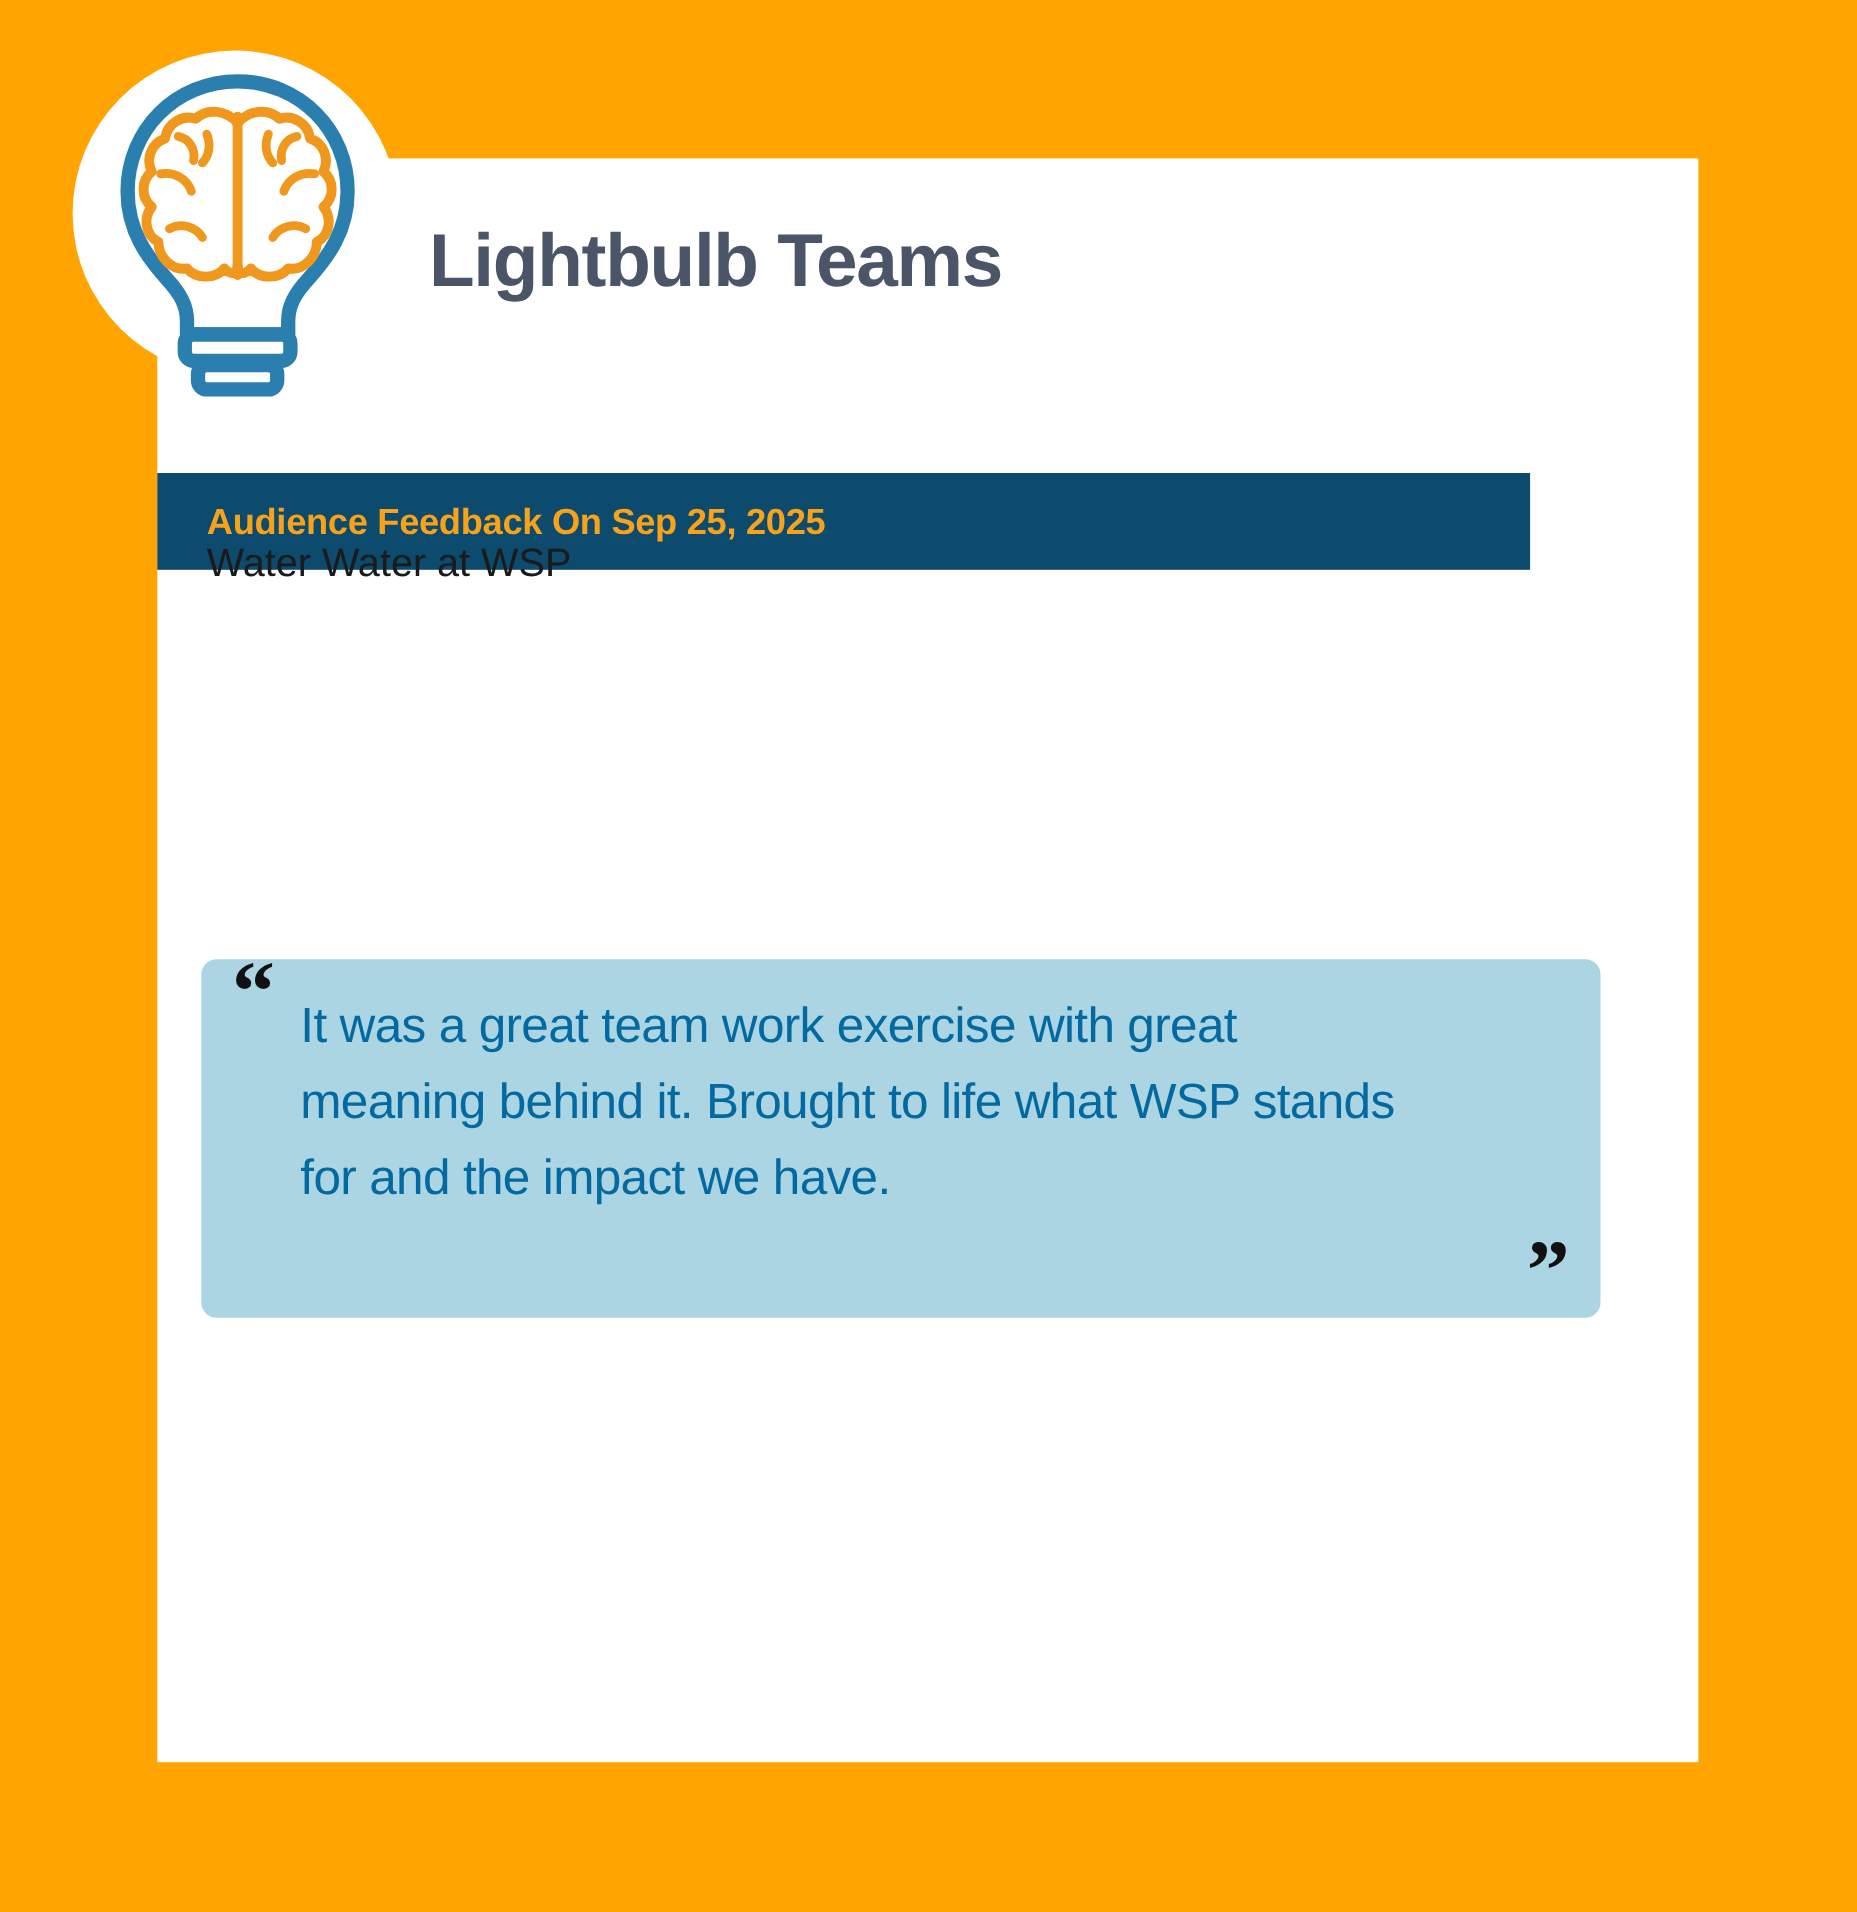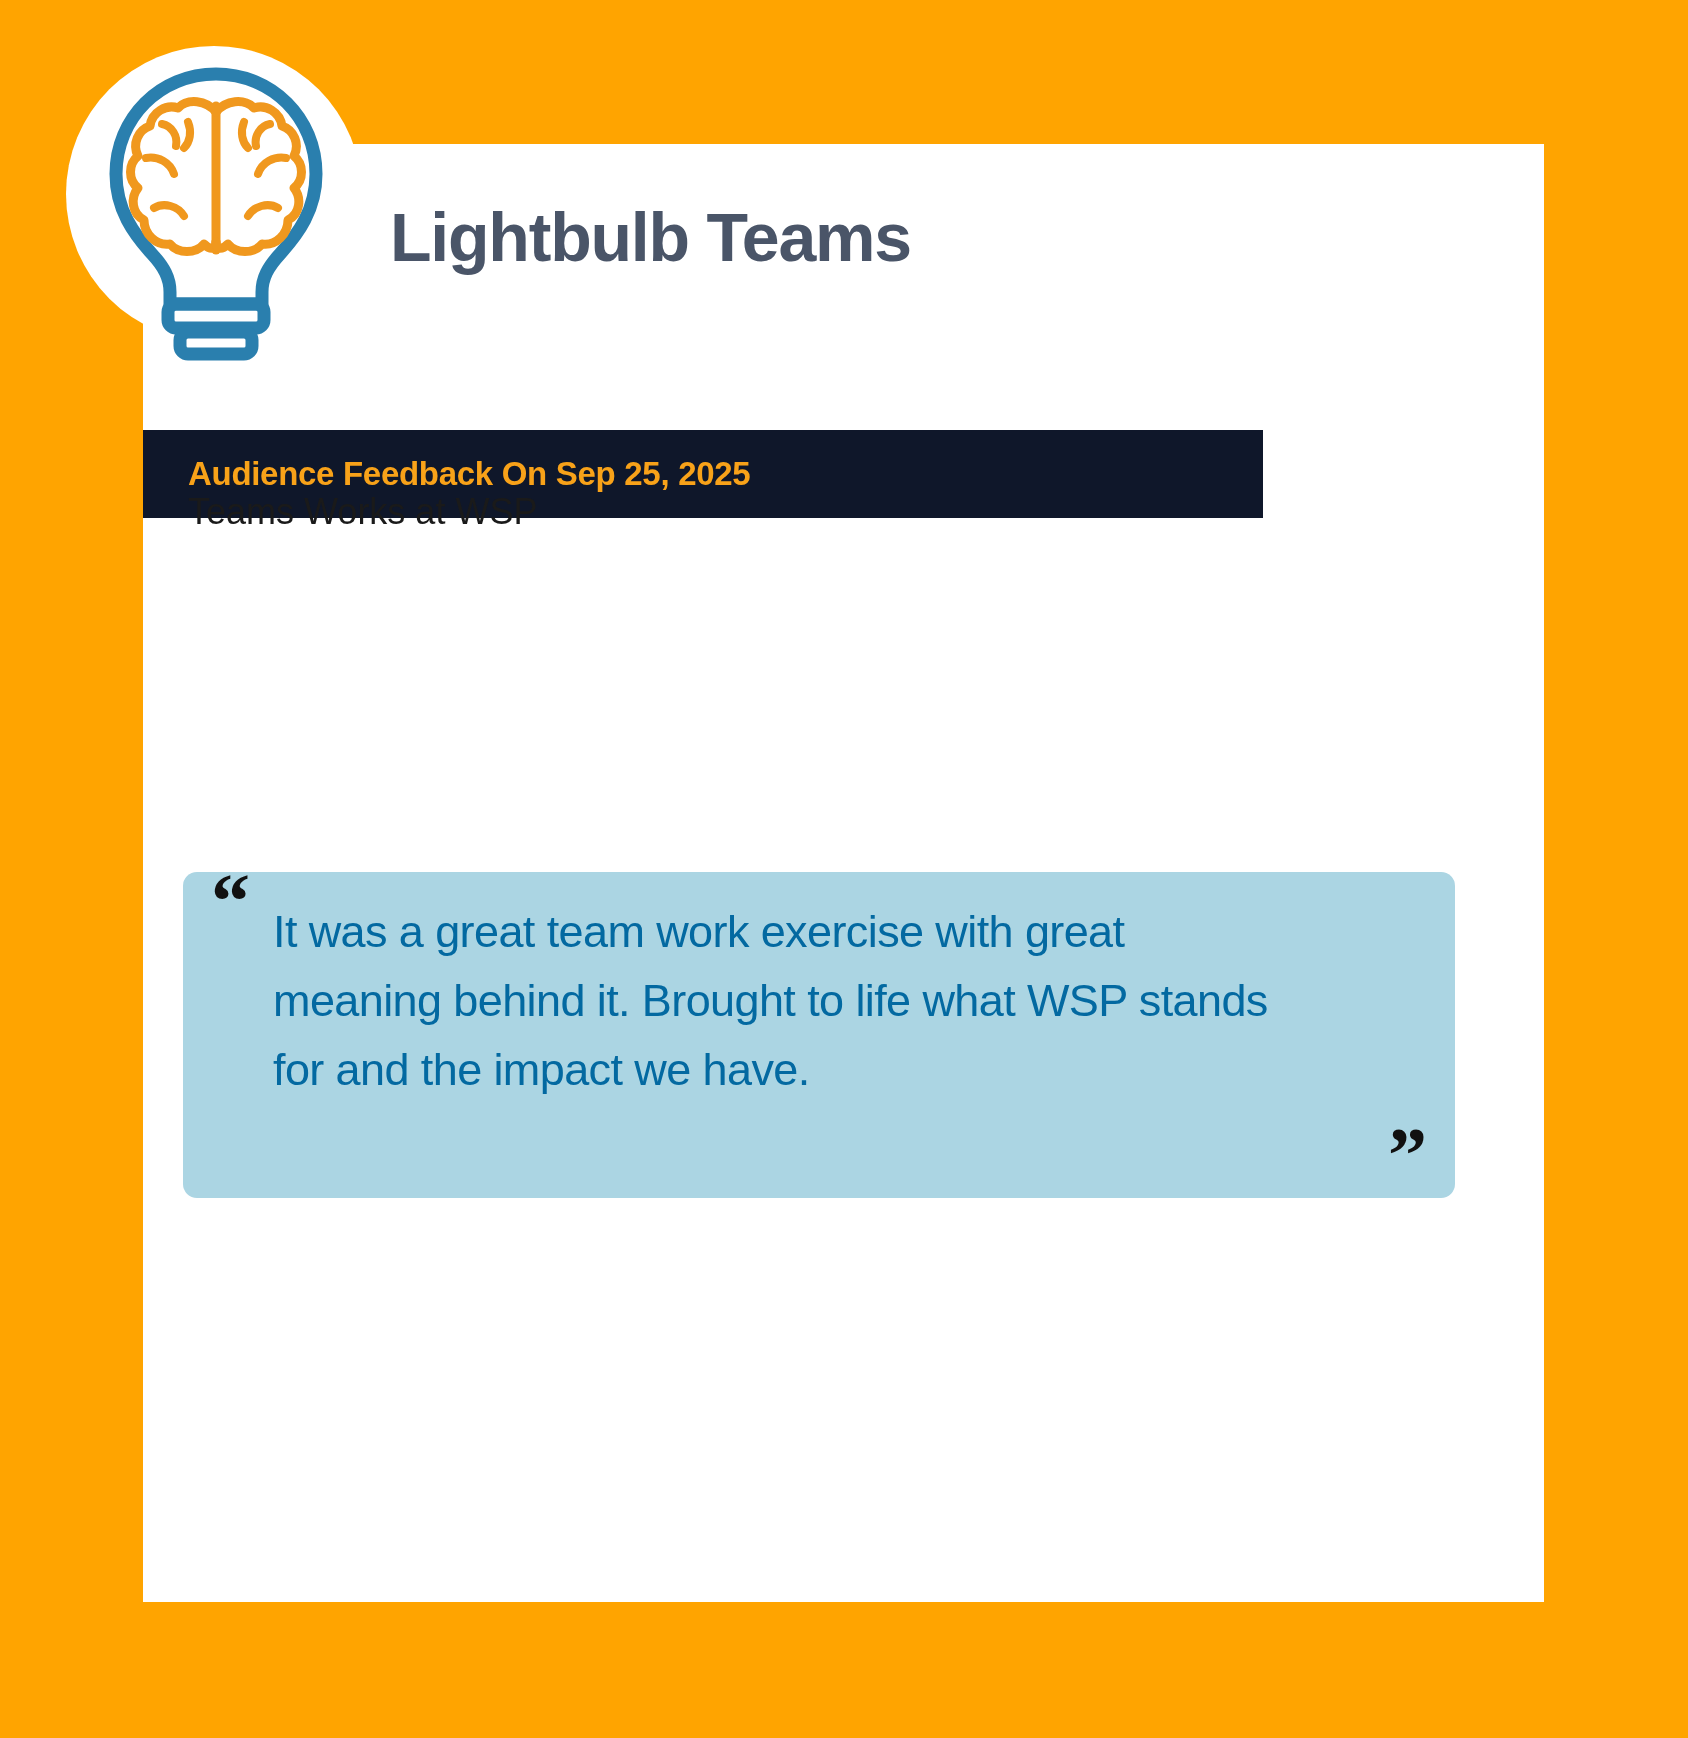--- a/index.html
+++ b/index.html
@@ -65,23 +65,23 @@
     color: #4A5568;
     white-space: nowrap;
     z-index: 6;
   }
 
   
   .banner {
     position: absolute;
     left: 143px;
     top: 430px;
-    width: 1120px;
+    width: 1248px;
     height: 88px;
-    background: #0f172a;
+    background: #0c4a6e;
     z-index: 6;
   }
   .banner-text {
     position: absolute;
     left: 45px;
     top: 18px;
     font-size: 33px;
     line-height: 52px;
     font-weight: 700;
     letter-spacing: -0.3px;
@@ -177,21 +177,21 @@
       <path d="M142 58 C138 68 140 78 146 84" fill="none" stroke="#F0981E" stroke-width="8" stroke-linecap="round"></path>
     </svg>
   </div>
 
   <div class="title">Lightbulb Teams</div>
 
   <div class="banner">
     <div class="banner-text">Audience Feedback On Sep 25, 2025</div>
   </div>
 
-  <div class="session-name">Teams Works at WSP</div>
+  <div class="session-name">Water Water at WSP</div>
 
   <div class="quote-card">
     <span class="quote-open">“</span>
     <div class="quote-body">It was a great team work exercise with great meaning behind it. Brought to life what WSP stands for and the impact we have.</div>
     <span class="quote-close">”</span>
   </div>
 
 </div>
 
 </body></html>

